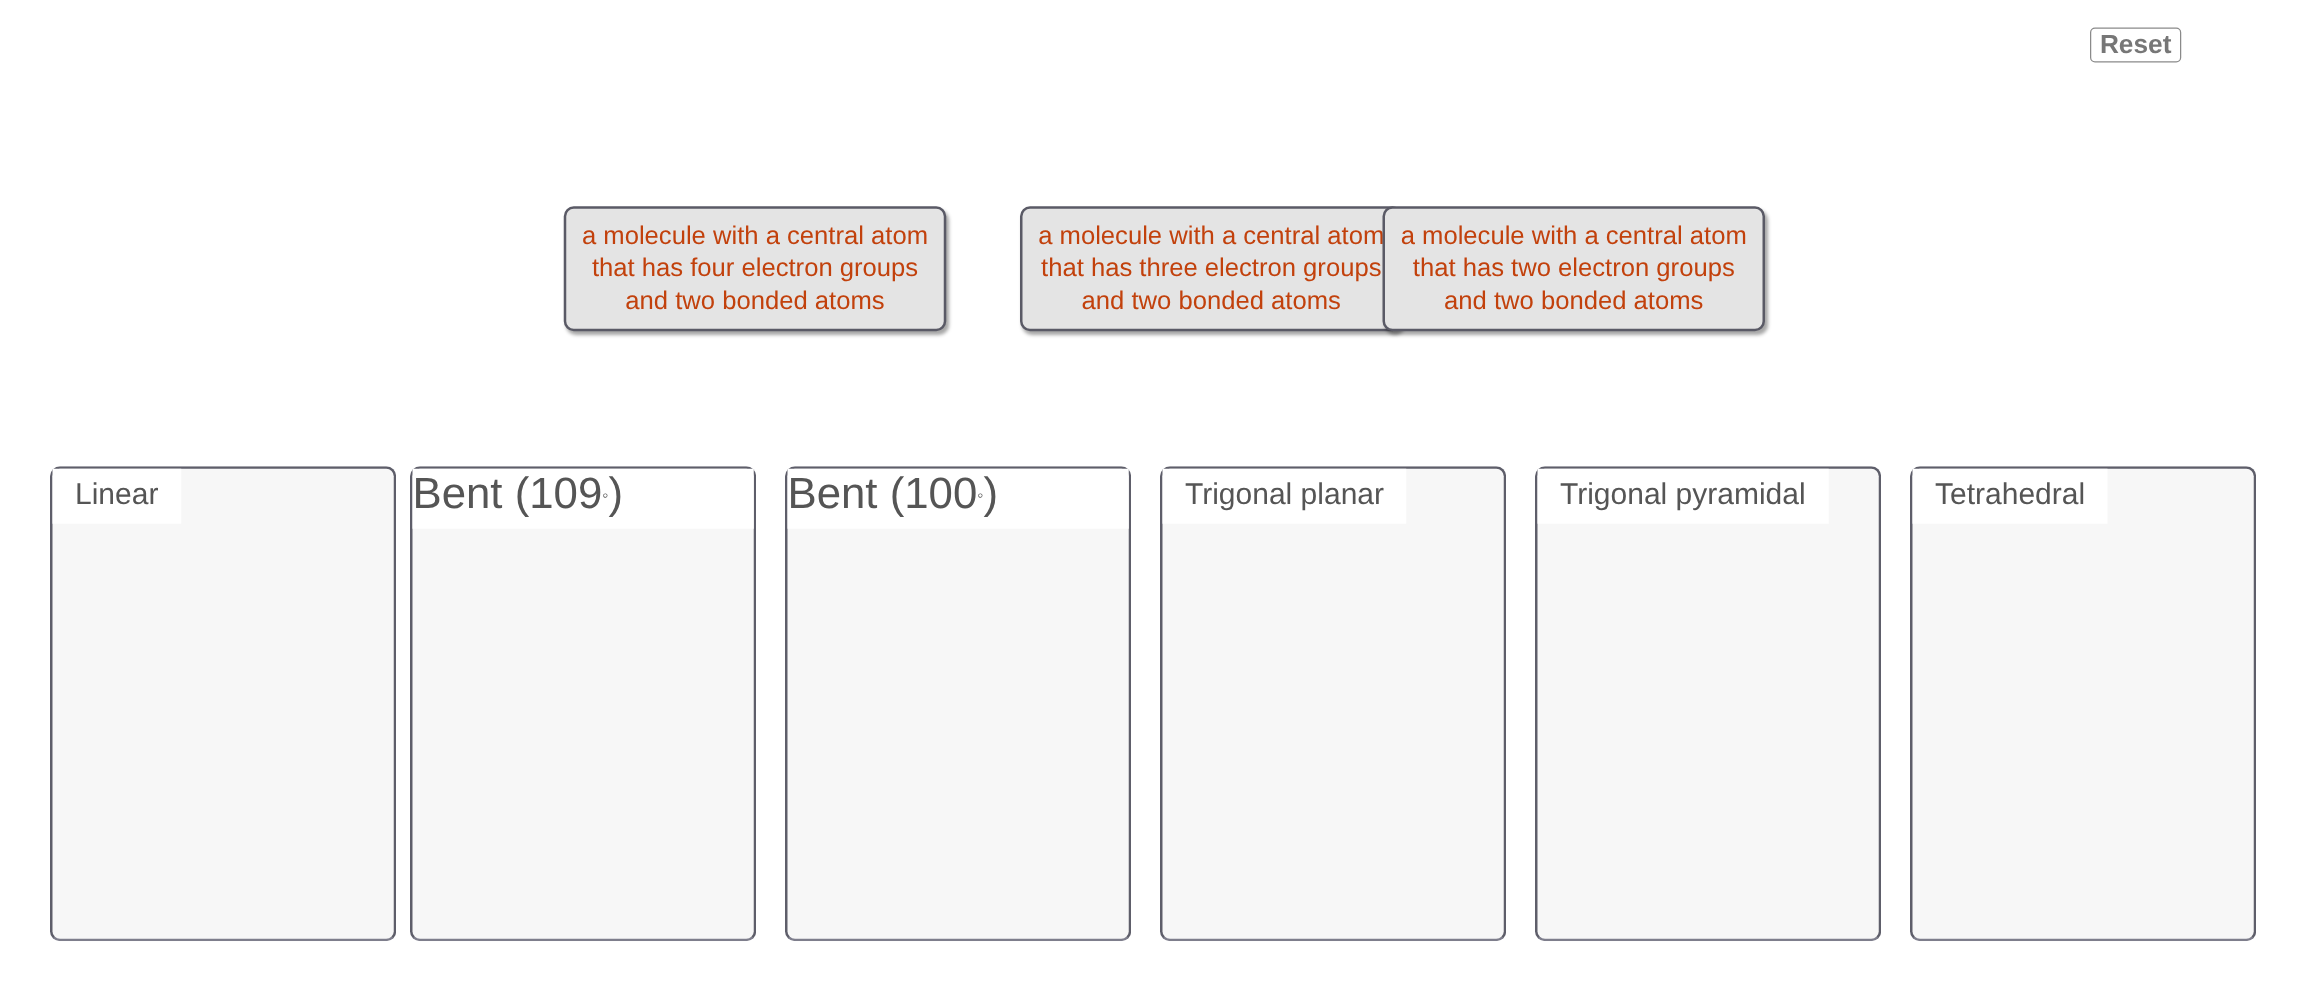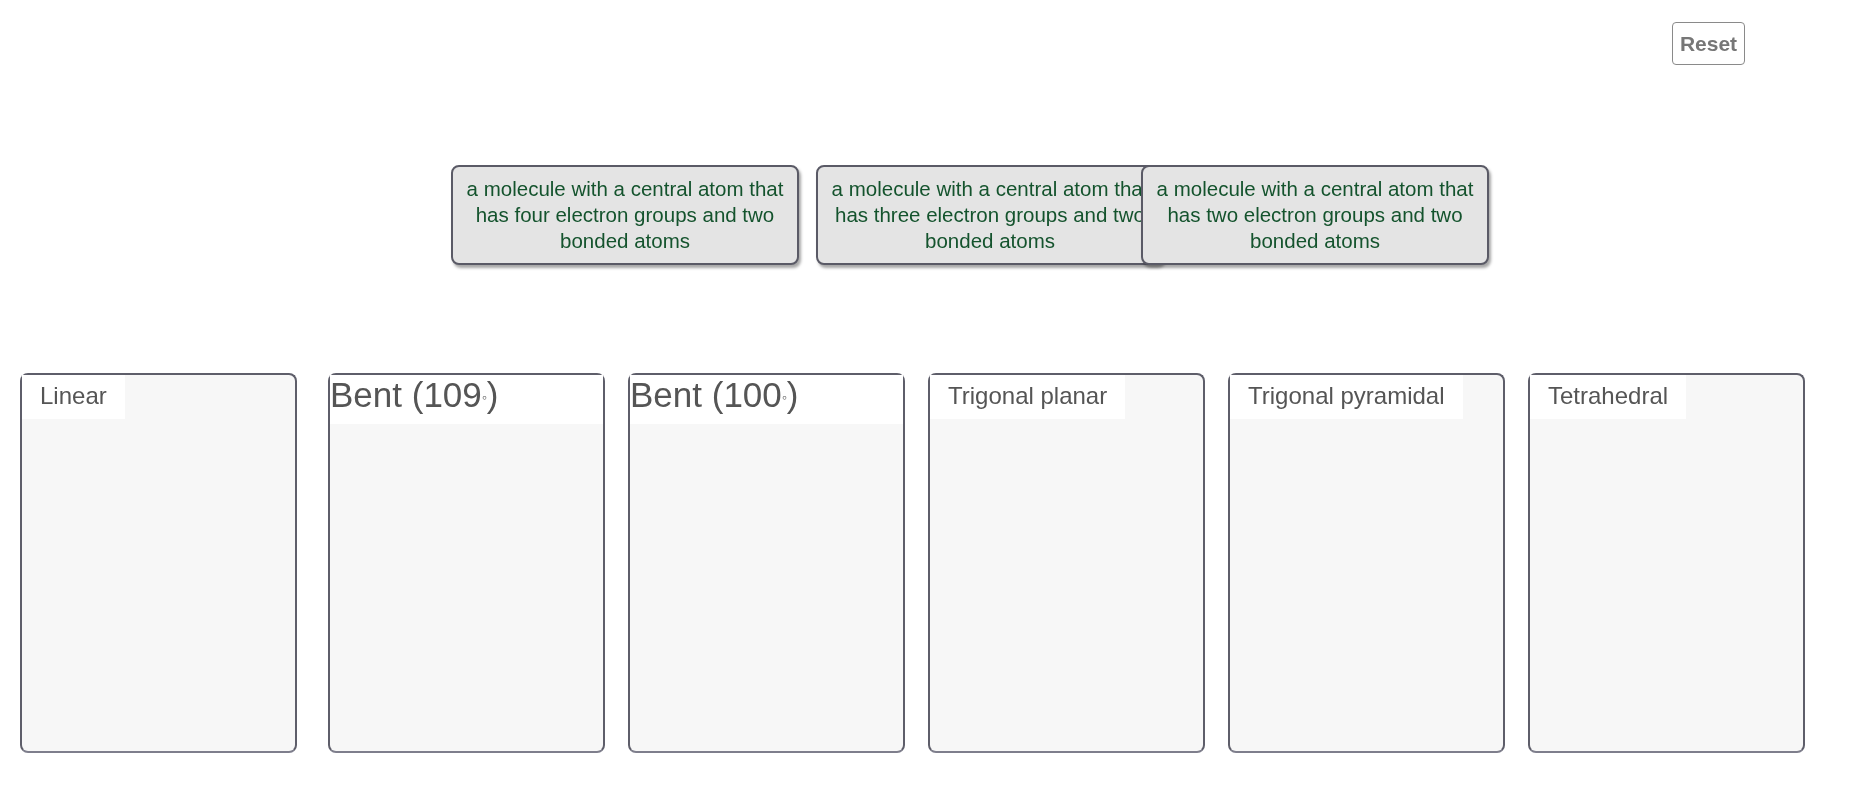--- a/index.html
+++ b/index.html
@@ -1,27 +1,27 @@
 <!DOCTYPE html>
 <html><head>
 <meta charset="utf-8">
 <style>
   html, body { margin:0; padding:0; background:#ffffff; }
   body { width:1854px; height:786px; position:relative; overflow:hidden;
          font-family:"Liberation Sans", sans-serif; }
-  .topbtn { position:absolute; top:22px; height:43px; box-sizing:border-box;
+  .topbtn { position:absolute; top:22px; height:28px; box-sizing:border-box;
             border:1px solid #8a8a8a; border-radius:4px; background:#fff;
             font-family:"Liberation Sans", sans-serif; font-weight:bold; font-size:21px;
             display:flex; align-items:center; justify-content:center; padding:0 8px; cursor:pointer; }
   .reset { left:1672px; width:73px; color:#777777; }
   .help { left:1864px; width:63px; color:#b91c1c; }
-  .card { position:absolute; top:165px; width:348px; height:100px; box-sizing:border-box;
+  .card { position:absolute; top:165px; width:306px; height:100px; box-sizing:border-box;
           border:2px solid #5a5a66; border-radius:8px; background:#e4e4e4;
           box-shadow:2px 3px 3px rgba(0,0,0,0.35);
-          font-size:20.5px; line-height:26px; color:#14532d; text-align:center;
+          font-size:20.5px; line-height:26px; color:#c2410c; text-align:center;
           display:flex; align-items:center; justify-content:center; padding:0 4px; cursor:grab; }
   .bin { position:absolute; top:373px; width:277px; height:380px; box-sizing:border-box;
          border:2px solid #5e5e6a; border-radius:8px; background:#f7f7f7;
          border-bottom-color:#7e7e8c; }
   .bin-label { position:absolute; left:0; top:0; background:#ffffff; color:#555555; }
   .bin-label.small { font-size:24px; padding:8px 18px 10px 18px; line-height:26px; }
   .bin-label.big { font-size:35px; line-height:40px; padding:0 0 7px 0; width:100%; }
   .deg { font-size:14px; vertical-align:5px; }
 </style>
 </head>
@@ -29,25 +29,25 @@
 
 <button class="topbtn reset">Reset</button>
 <button class="topbtn help">Help</button>
 
 <div class="card" style="left:451px;">
   <span>a molecule with a central atom that has four electron groups and two bonded atoms</span>
 </div>
 <div class="card" style="left:816px;">
   <span>a molecule with a central atom that has three electron groups and two bonded atoms</span>
 </div>
-<div class="card" style="left:1141px;">
+<div class="card" style="left:1106px;">
   <span>a molecule with a central atom that has two electron groups and two bonded atoms</span>
 </div>
 
-<div class="bin" style="left:20px;">
+<div class="bin" style="left:40px;">
   <div class="bin-label small">Linear</div>
 </div>
 <div class="bin" style="left:328px;">
   <div class="bin-label big"><span>Bent (109</span><span class="deg">◦</span><span>)</span></div>
 </div>
 <div class="bin" style="left:628px;">
   <div class="bin-label big"><span>Bent (100</span><span class="deg">◦</span><span>)</span></div>
 </div>
 <div class="bin" style="left:928px;">
   <div class="bin-label small">Trigonal planar</div>

